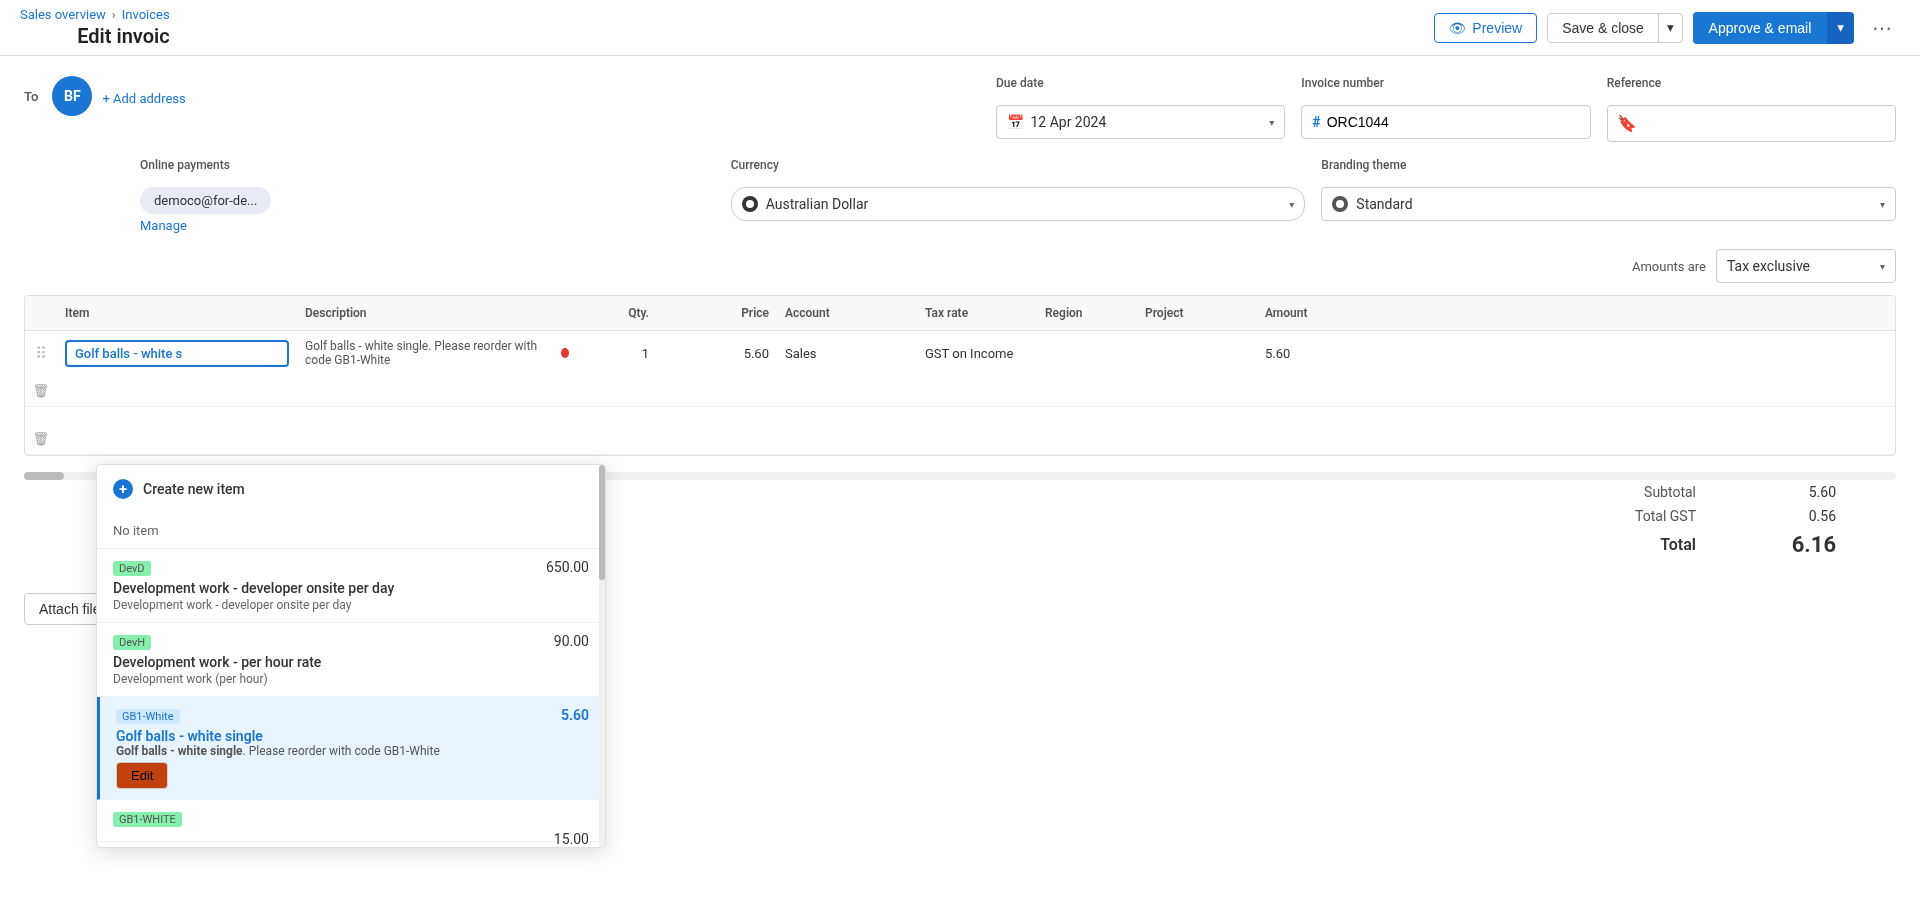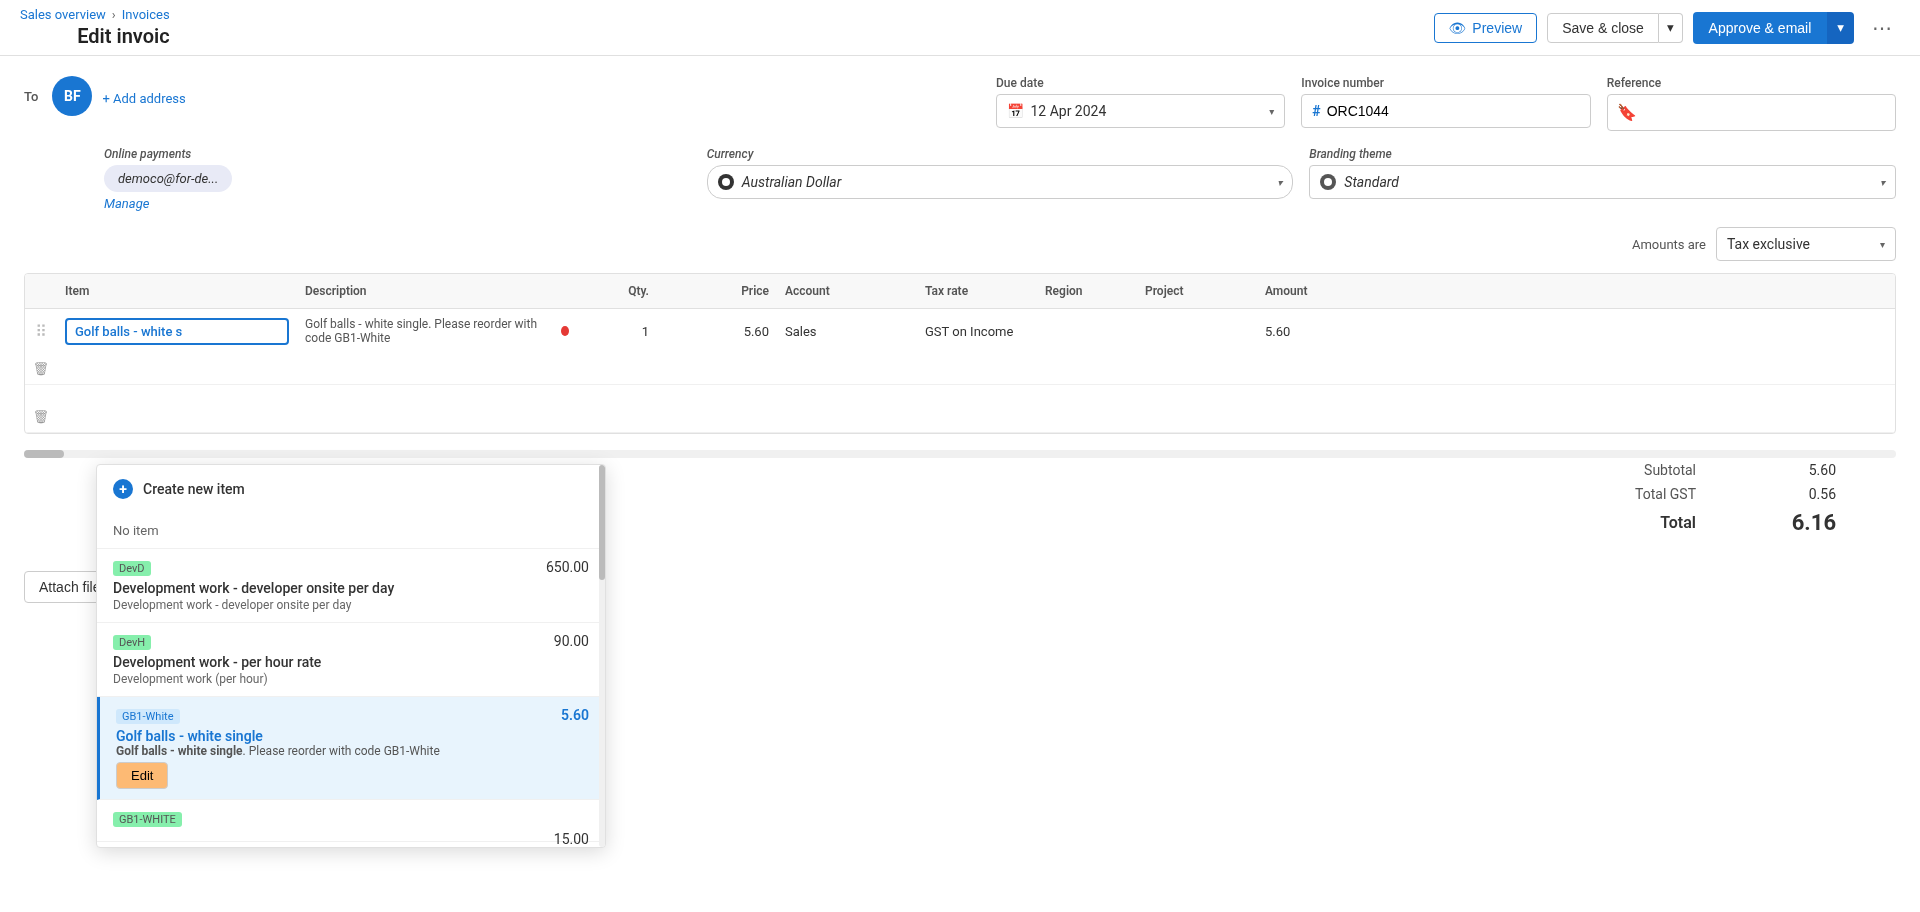--- a/index.html
+++ b/index.html
@@ -18,21 +18,21 @@
     .btn-preview { background: #fff; border: 1px solid #1976d2; color: #1976d2; padding: 6px 14px; border-radius: 4px; cursor: pointer; display: flex; align-items: center; gap: 6px; font-size: 14px; }
     .btn-save { background: #fff; border: 1px solid #ccc; color: #333; padding: 6px 14px; border-radius: 4px 0 0 4px; cursor: pointer; font-size: 14px; }
     .btn-save-dropdown { background: #fff; border: 1px solid #ccc; border-left: none; color: #333; padding: 6px 8px; border-radius: 0 4px 4px 0; cursor: pointer; }
     .btn-approve { background: #1976d2; border: none; color: #fff; padding: 8px 16px; border-radius: 4px 0 0 4px; cursor: pointer; font-size: 14px; font-weight: 500; }
     .btn-approve-dropdown { background: #1565c0; border: none; color: #fff; padding: 8px 10px; border-radius: 0 4px 4px 0; cursor: pointer; }
     .btn-more { background: none; border: none; cursor: pointer; font-size: 20px; color: #666; padding: 4px 8px; }
 
     .main-content { background: #fff; margin: 0; padding: 20px 24px; height: calc(912px - 56px); overflow-y: auto; position: relative; }
     .avatar-bf { width: 40px; height: 40px; background: #1976d2; color: #fff; border-radius: 50%; display: flex; align-items: center; justify-content: center; font-weight: 700; font-size: 14px; flex-shrink: 0; }
     .add-address { color: #1976d2; font-size: 13px; cursor: pointer; display: flex; align-items: center; gap: 4px; margin-top: 4px; }
-    .form-group { display: flex; flex-direction: column; gap: 4px; }
+    .form-group { display: flex; flex-direction: column; gap: 15px; }
     .form-label { font-size: 12px; color: #555; font-weight: 500; }
     .form-control { border: 1px solid #ccc; border-radius: 4px; padding: 8px 10px; font-size: 14px; display: flex; align-items: center; gap: 6px; background: #fff; cursor: pointer; position: relative; }
     .form-control input { border: none; outline: none; width: 100%; font-size: 14px; }
     .dropdown-arrow { color: #666; font-size: 10px; margin-left: auto; }
     .invoice-number-wrap { display: flex; align-items: center; gap: 6px; border: 1px solid #ccc; border-radius: 4px; padding: 8px 10px; }
     .hash-icon { color: #1976d2; font-weight: bold; }
     .bookmark-icon { color: #333; font-size: 16px; }
     .payment-badge { background: #e8eaf6; border-radius: 20px; padding: 6px 14px; font-size: 13px; color: #333; display: inline-flex; align-items: center; gap: 6px; width: fit-content; }
     .manage-link { color: #1976d2; font-size: 13px; cursor: pointer; margin-top: 4px; }
     .currency-select { display: flex; align-items: center; gap: 8px; border: 1px solid #ccc; border-radius: 15px; padding: 8px 10px; cursor: pointer; }
@@ -77,21 +77,21 @@
     .dropdown-item { padding: 10px 16px; border-bottom: 1px solid #f0f0f0; cursor: pointer; }
     .dropdown-item.active { background: #e8f4fd; border-left: 3px solid #1976d2; }
     .item-tag { display: inline-block; background: #86efac; border-radius: 3px; font-size: 11px; padding: 1px 6px; color: #555; margin-bottom: 4px; }
     .item-price-row { display: flex; justify-content: space-between; align-items: flex-start; gap: 8px; }
     .item-title { font-size: 14px; color: #333; font-weight: 500; flex: 1; }
     .item-title.blue { color: #1976d2; font-weight: 600; }
     .item-price { font-size: 14px; color: #333; }
     .item-price.blue { color: #1976d2; font-weight: 600; }
     .item-subtitle { font-size: 12px; color: #666; margin-top: 2px; }
     .item-subtitle-small { font-size: 12px; color: #555; }
-    .edit-btn { background: #fdba74; border: 1px solid #ccc; padding: 5px 14px; border-radius: 4px; cursor: pointer; font-size: 13px; margin-top: 4px; }
+    .edit-btn { background: #c2410c; border: 1px solid #ccc; padding: 5px 14px; border-radius: 4px; cursor: pointer; font-size: 13px; margin-top: 4px; }
     .scrollbar-track { position: absolute; right: 0; top: 0; bottom: 0; width: 6px; background: #f0f0f0; border-radius: 3px; }
     .scrollbar-thumb { position: absolute; right: 0; top: 0; width: 6px; height: 30%; background: #bbb; border-radius: 3px; }
     .btn-group { display: flex; }
 
     .horizontal-scroll { height: 8px; background: #f0f0f0; border-radius: 4px; margin: 4px 0; position: relative; }
     .h-thumb { position: absolute; left: 0; top: 0; height: 100%; width: 40px; background: #bbb; border-radius: 4px; }
 
     .show-btn { background: #fff; border: 1px solid #1976d2; color: #1976d2; padding: 6px 12px; border-radius: 4px; cursor: pointer; font-size: 13px; }
 
     .branding-select { display: flex; align-items: center; gap: 8px; border: 1px solid #ccc; border-radius: 4px; padding: 8px 10px; cursor: pointer; }
@@ -158,21 +158,21 @@
       <div class="form-group">
         <label class="form-label">Reference</label>
         <div class="form-control">
           <span class="bookmark-icon">🔖</span>
           <input type="text" style="border: none; outline: none; font-size: 14px; flex: 1 1 0%;">
         </div>
       </div>
     </div>
   </div>
 
-  <div style="display:grid; grid-template-columns:1fr 1fr 1fr; gap:16px; margin-bottom:16px; margin-left:80px;font-style:italic;">
+  <div style="display:grid; grid-template-columns:1fr 1fr 1fr; gap:16px; margin-bottom:16px; margin-left:116px;">
     <div class="form-group">
       <label class="form-label">Online payments</label>
       <div>
         <div class="payment-badge">
           <span>democo@for-de...</span>
         </div>
         <div class="manage-link">Manage</div>
       </div>
     </div>
     <div class="form-group">

